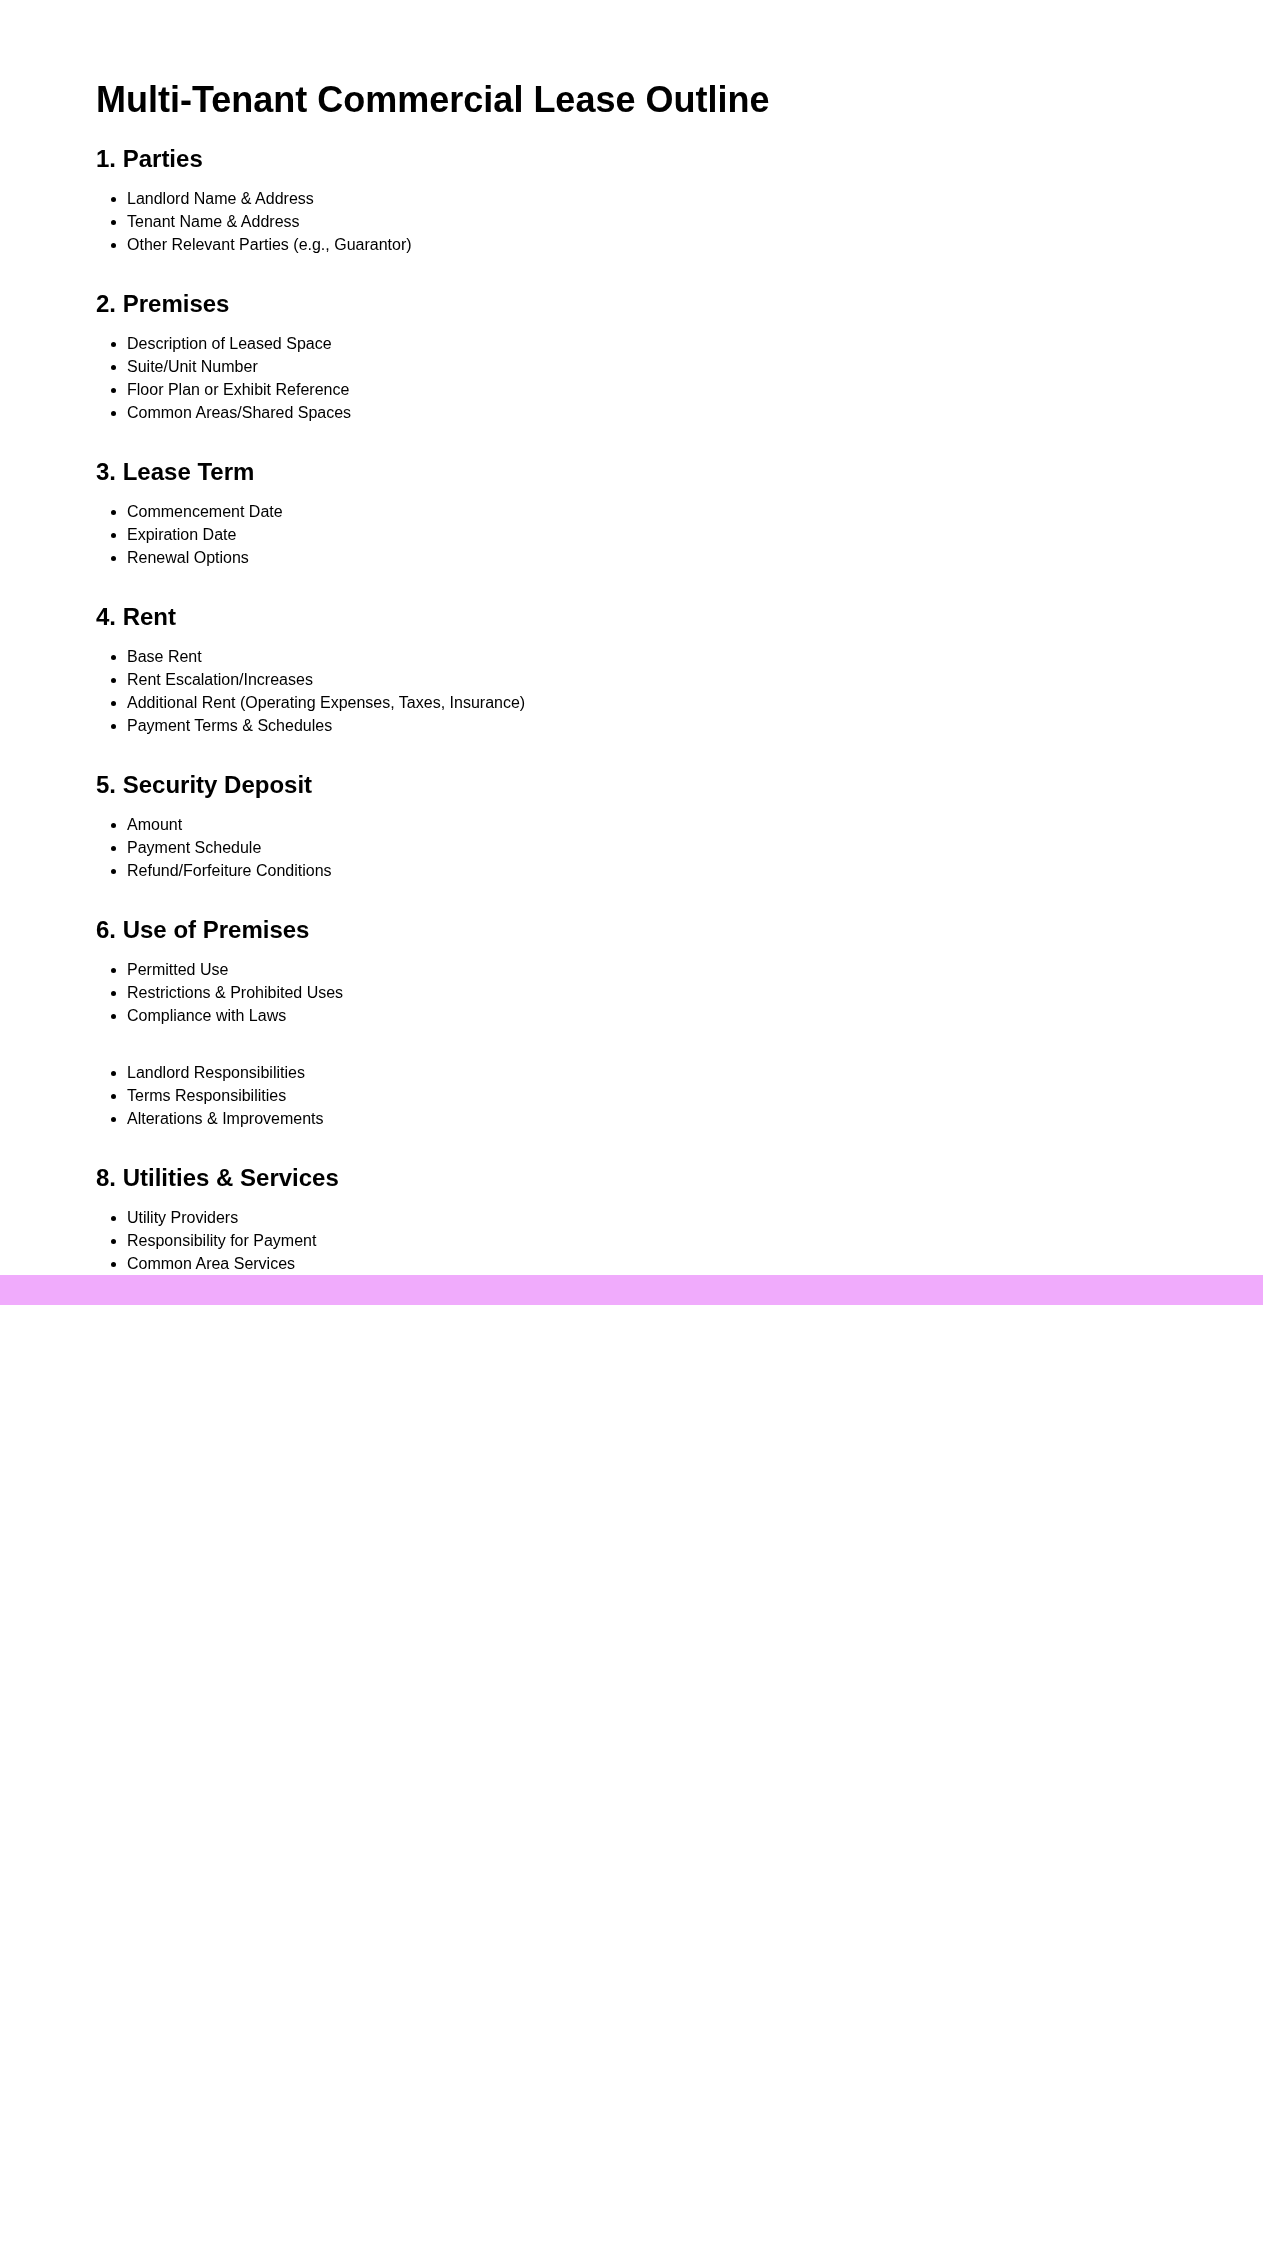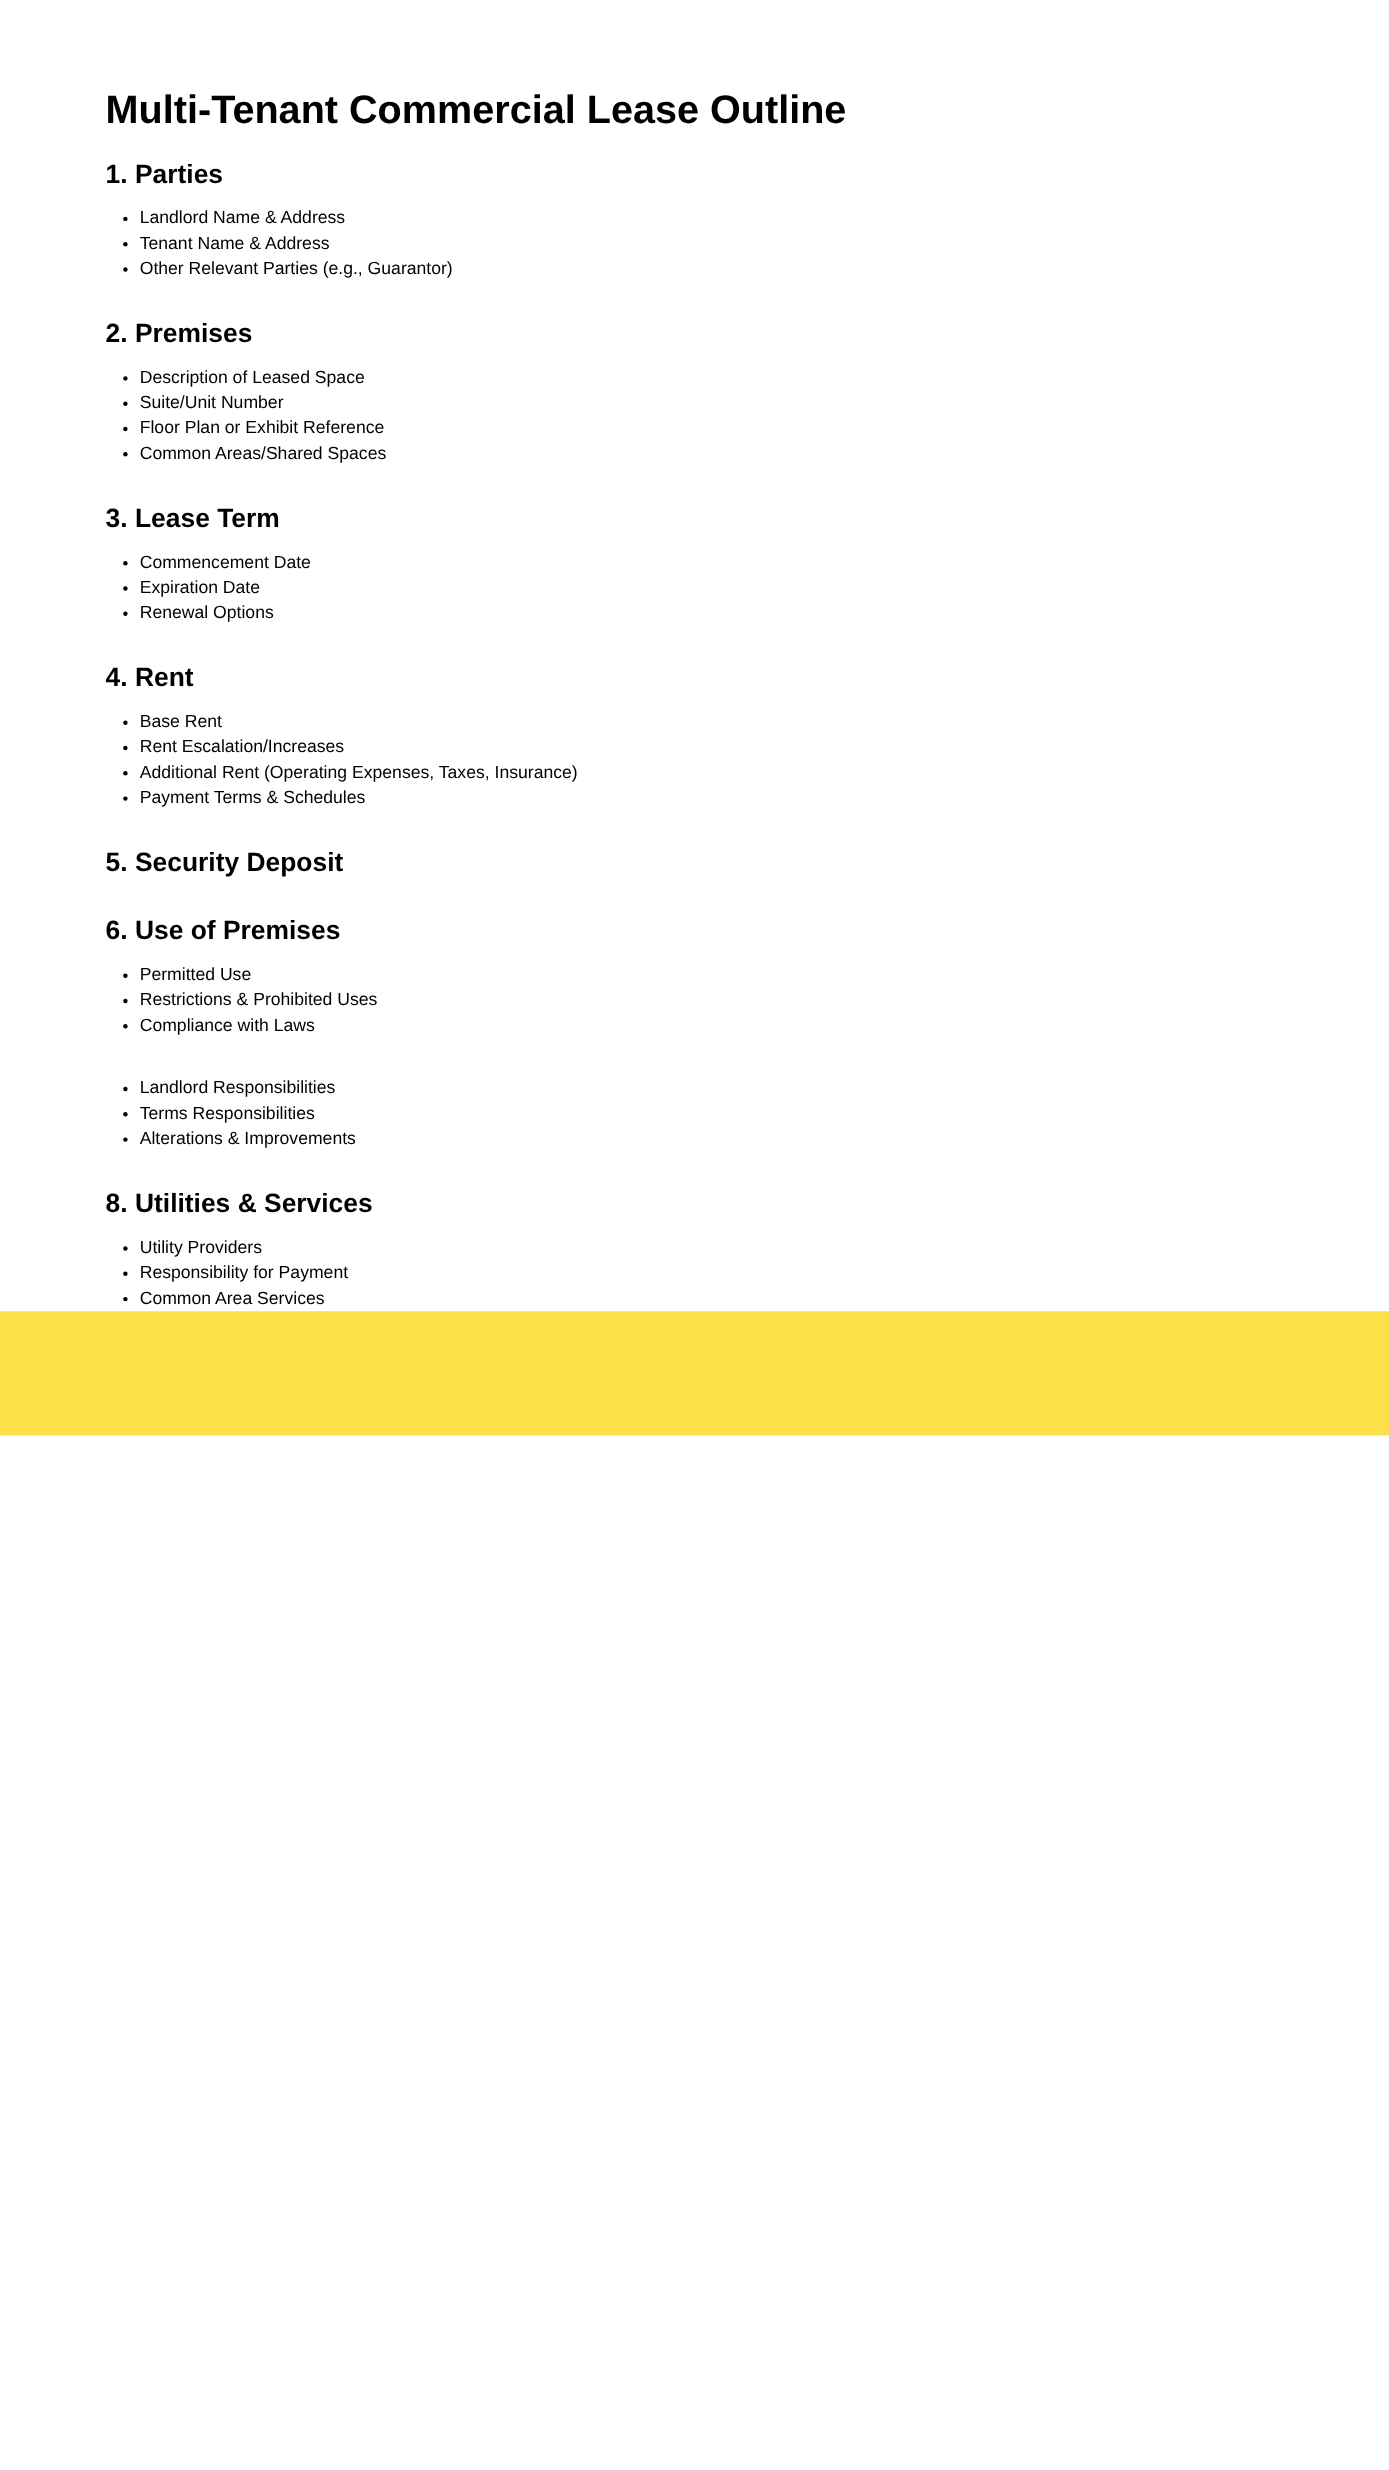--- a/index.html
+++ b/index.html
@@ -12,21 +12,21 @@
     height: 2245px;
     font-family: "Liberation Sans", "DejaVu Sans", sans-serif;
     color: #000000;
     overflow: hidden;
   }
   
   .clip {
     width: 1263px;
     height: 1305px;
     overflow: hidden;
-    background: #fde047;
+    background: #f0abfc;
   }
   .page {
     padding: 79px 60px 0 96px;
     background: #ffffff;
   }
   h1.doc-title {
     margin: 0;
     font-size: 36px;
     line-height: 42px;
     font-weight: 700;
@@ -96,20 +96,25 @@
     <ul class="section-list">
             <li>Base Rent</li>
             <li>Rent Escalation/Increases</li>
             <li>Additional Rent (Operating Expenses, Taxes, Insurance)</li>
             <li>Payment Terms &amp; Schedules</li>
           </ul>
   </div>
 
   <div class="section">
     <h2 class="section-heading">5. Security Deposit</h2>
+    <ul class="section-list">
+            <li>Amount</li>
+            <li>Payment Schedule</li>
+            <li>Refund/Forfeiture Conditions</li>
+          </ul>
   </div>
 
   <div class="section">
     <h2 class="section-heading">6. Use of Premises</h2>
     <ul class="section-list">
             <li>Permitted Use</li>
             <li>Restrictions &amp; Prohibited Uses</li>
             <li>Compliance with Laws</li>
           </ul>
   </div>

